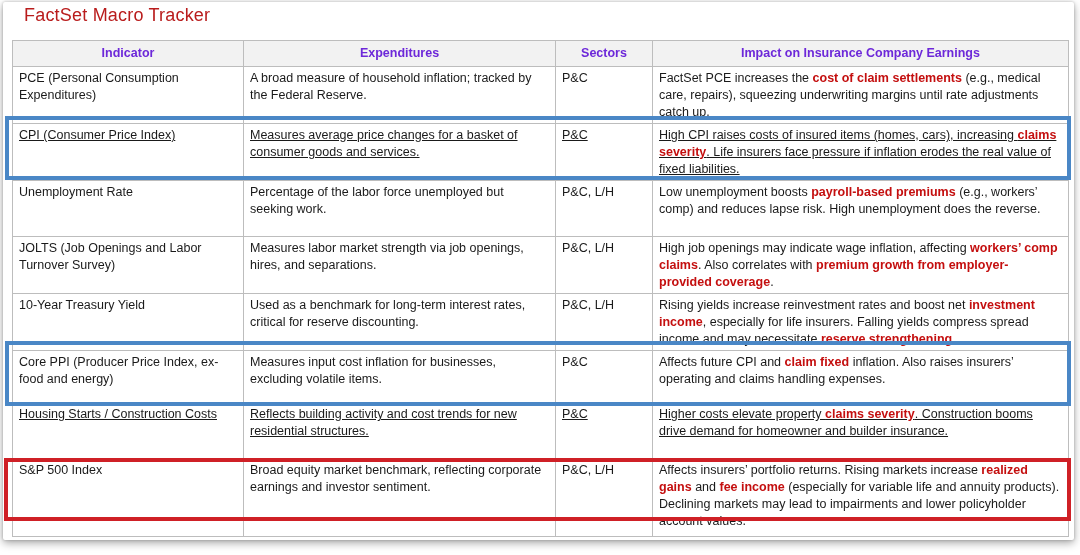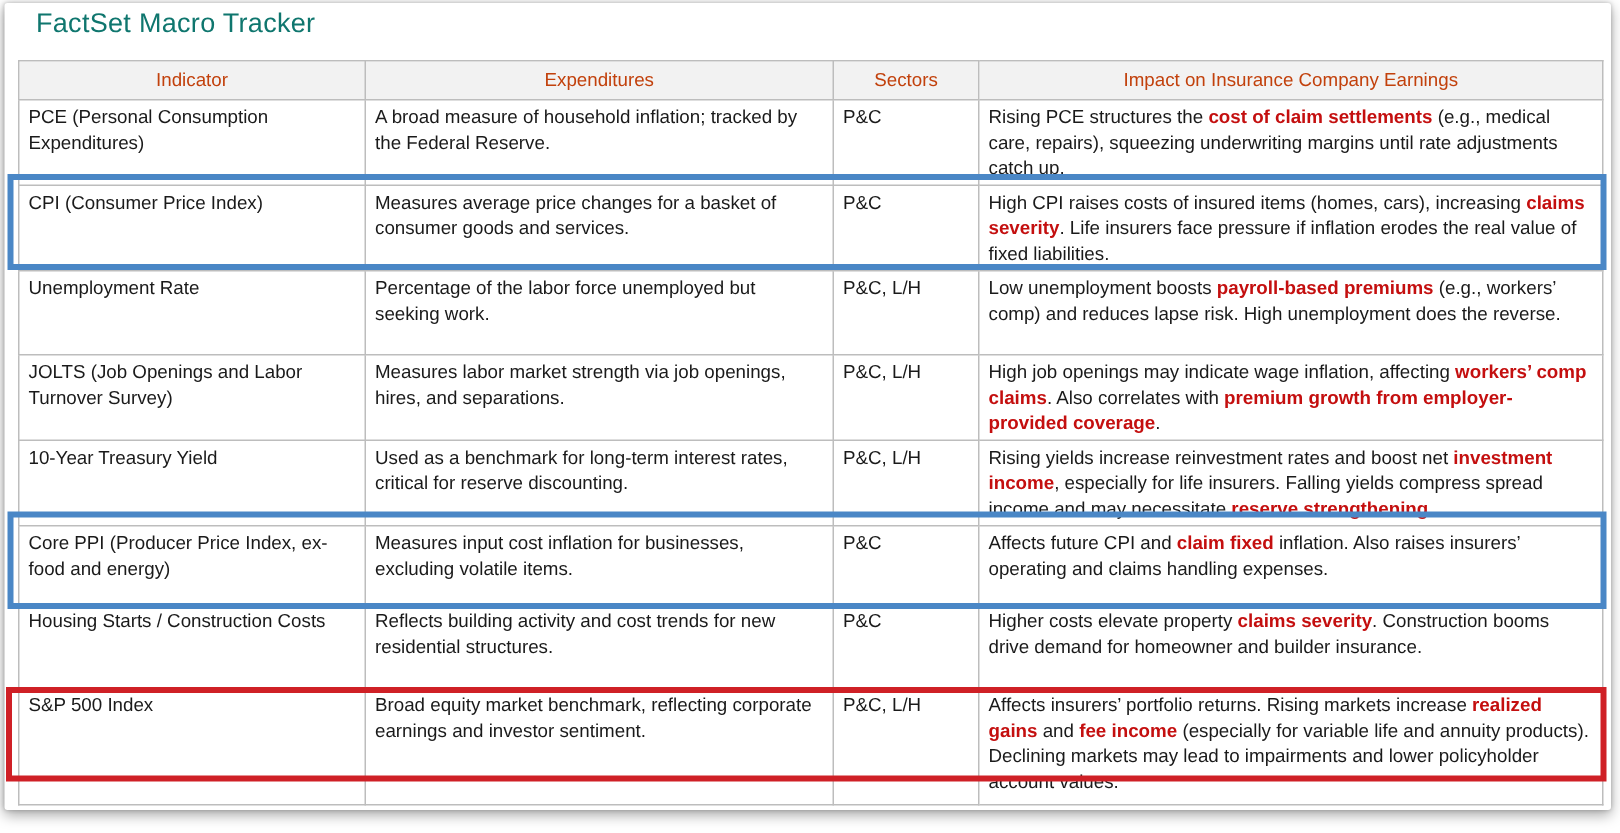--- a/index.html
+++ b/index.html
@@ -18,46 +18,46 @@
     box-shadow:0 3px 9px rgba(0,0,0,0.35), 0 0 3px rgba(0,0,0,0.22);
     border-radius:2px;
   }
   .title{
     position:absolute;
     left:24px;top:5px;
     margin:0;
     font-size:18px;
     font-weight:500;
     letter-spacing:0.2px;
-    color:#0f766e;
+    color:#b91c1c;
   }
   table.macro{
     position:absolute;
     left:12px;top:40px;
     width:1056px;
     border-collapse:collapse;
     table-layout:fixed;
     font-size:12.5px;
     line-height:17px;
     background:#ffffff;
   }
   table.macro th, table.macro td{
     border:1px solid #bdbdbd;
     vertical-align:top;
     padding:3px 8px 2px 6px;
     box-sizing:border-box;
     overflow:hidden;
   }
   table.macro thead th{
     background:#f2f2f2;
-    font-weight:normal;
+    font-weight:bold;
     text-align:center;
     vertical-align:middle;
     padding:4px 6px;
-    color:#c2410c;
+    color:#6d28d9;
   }
   table.macro td .em{
     color:var(--em-color,#c00000);
     font-weight:bold;
   }
   
   .hl{
     position:absolute;
     border-style:solid;
     border-width:4px;
@@ -90,23 +90,23 @@
         <th>Expenditures</th>
         <th>Sectors</th>
         <th>Impact on Insurance Company Earnings</th>
       </tr>
     </thead>
     <tbody>
         <tr style="height: 55px;">
       <td>PCE (Personal Consumption Expenditures)</td>
       <td>A broad measure of household inflation; tracked by the Federal Reserve.</td>
       <td>P&amp;C</td>
-      <td><span>Rising PCE structures the </span><span class="em">cost of claim settlements</span><span> (e.g., medical care, repairs), squeezing underwriting margins until rate adjustments catch up.</span></td>
+      <td><span>FactSet PCE increases the </span><span class="em">cost of claim settlements</span><span> (e.g., medical care, repairs), squeezing underwriting margins until rate adjustments catch up.</span></td>
     </tr>
-        <tr style="height: 57px;">
+        <tr style="height: 57px; text-decoration: underline;">
       <td>CPI (Consumer Price Index)</td>
       <td>Measures average price changes for a basket of consumer goods and services.</td>
       <td>P&amp;C</td>
       <td><span>High CPI raises costs of insured items (homes, cars), increasing </span><span class="em">claims severity</span><span>. Life insurers face pressure if inflation erodes the real value of fixed liabilities.</span></td>
     </tr>
         <tr style="height: 56px;">
       <td>Unemployment Rate</td>
       <td>Percentage of the labor force unemployed but seeking work.</td>
       <td>P&amp;C, L/H</td>
       <td><span>Low unemployment boosts </span><span class="em">payroll-based premiums</span><span> (e.g., workers’ comp) and reduces lapse risk. High unemployment does the reverse.</span></td>
@@ -122,21 +122,21 @@
       <td>Used as a benchmark for long-term interest rates, critical for reserve discounting.</td>
       <td>P&amp;C, L/H</td>
       <td><span>Rising yields increase reinvestment rates and boost net </span><span class="em">investment income</span><span>, especially for life insurers. Falling yields compress spread income and may necessitate </span><span class="em">reserve strengthening</span><span>.</span></td>
     </tr>
         <tr style="height: 52px;">
       <td>Core PPI (Producer Price Index, ex-food and energy)</td>
       <td>Measures input cost inflation for businesses, excluding volatile items.</td>
       <td>P&amp;C</td>
       <td><span>Affects future CPI and </span><span class="em">claim fixed</span><span> inflation. Also raises insurers’ operating and claims handling expenses.</span></td>
     </tr>
-        <tr style="height: 56px;">
+        <tr style="height: 56px; text-decoration: underline;">
       <td>Housing Starts / Construction Costs</td>
       <td>Reflects building activity and cost trends for new residential structures.</td>
       <td>P&amp;C</td>
       <td><span>Higher costs elevate property </span><span class="em">claims severity</span><span>. Construction booms drive demand for homeowner and builder insurance.</span></td>
     </tr>
         <tr style="height: 78px;">
       <td>S&amp;P 500 Index</td>
       <td>Broad equity market benchmark, reflecting corporate earnings and investor sentiment.</td>
       <td>P&amp;C, L/H</td>
       <td><span>Affects insurers’ portfolio returns. Rising markets increase </span><span class="em">realized gains</span><span> and </span><span class="em">fee income</span><span> (especially for variable life and annuity products). Declining markets may lead to impairments and lower policyholder account values.</span></td>

